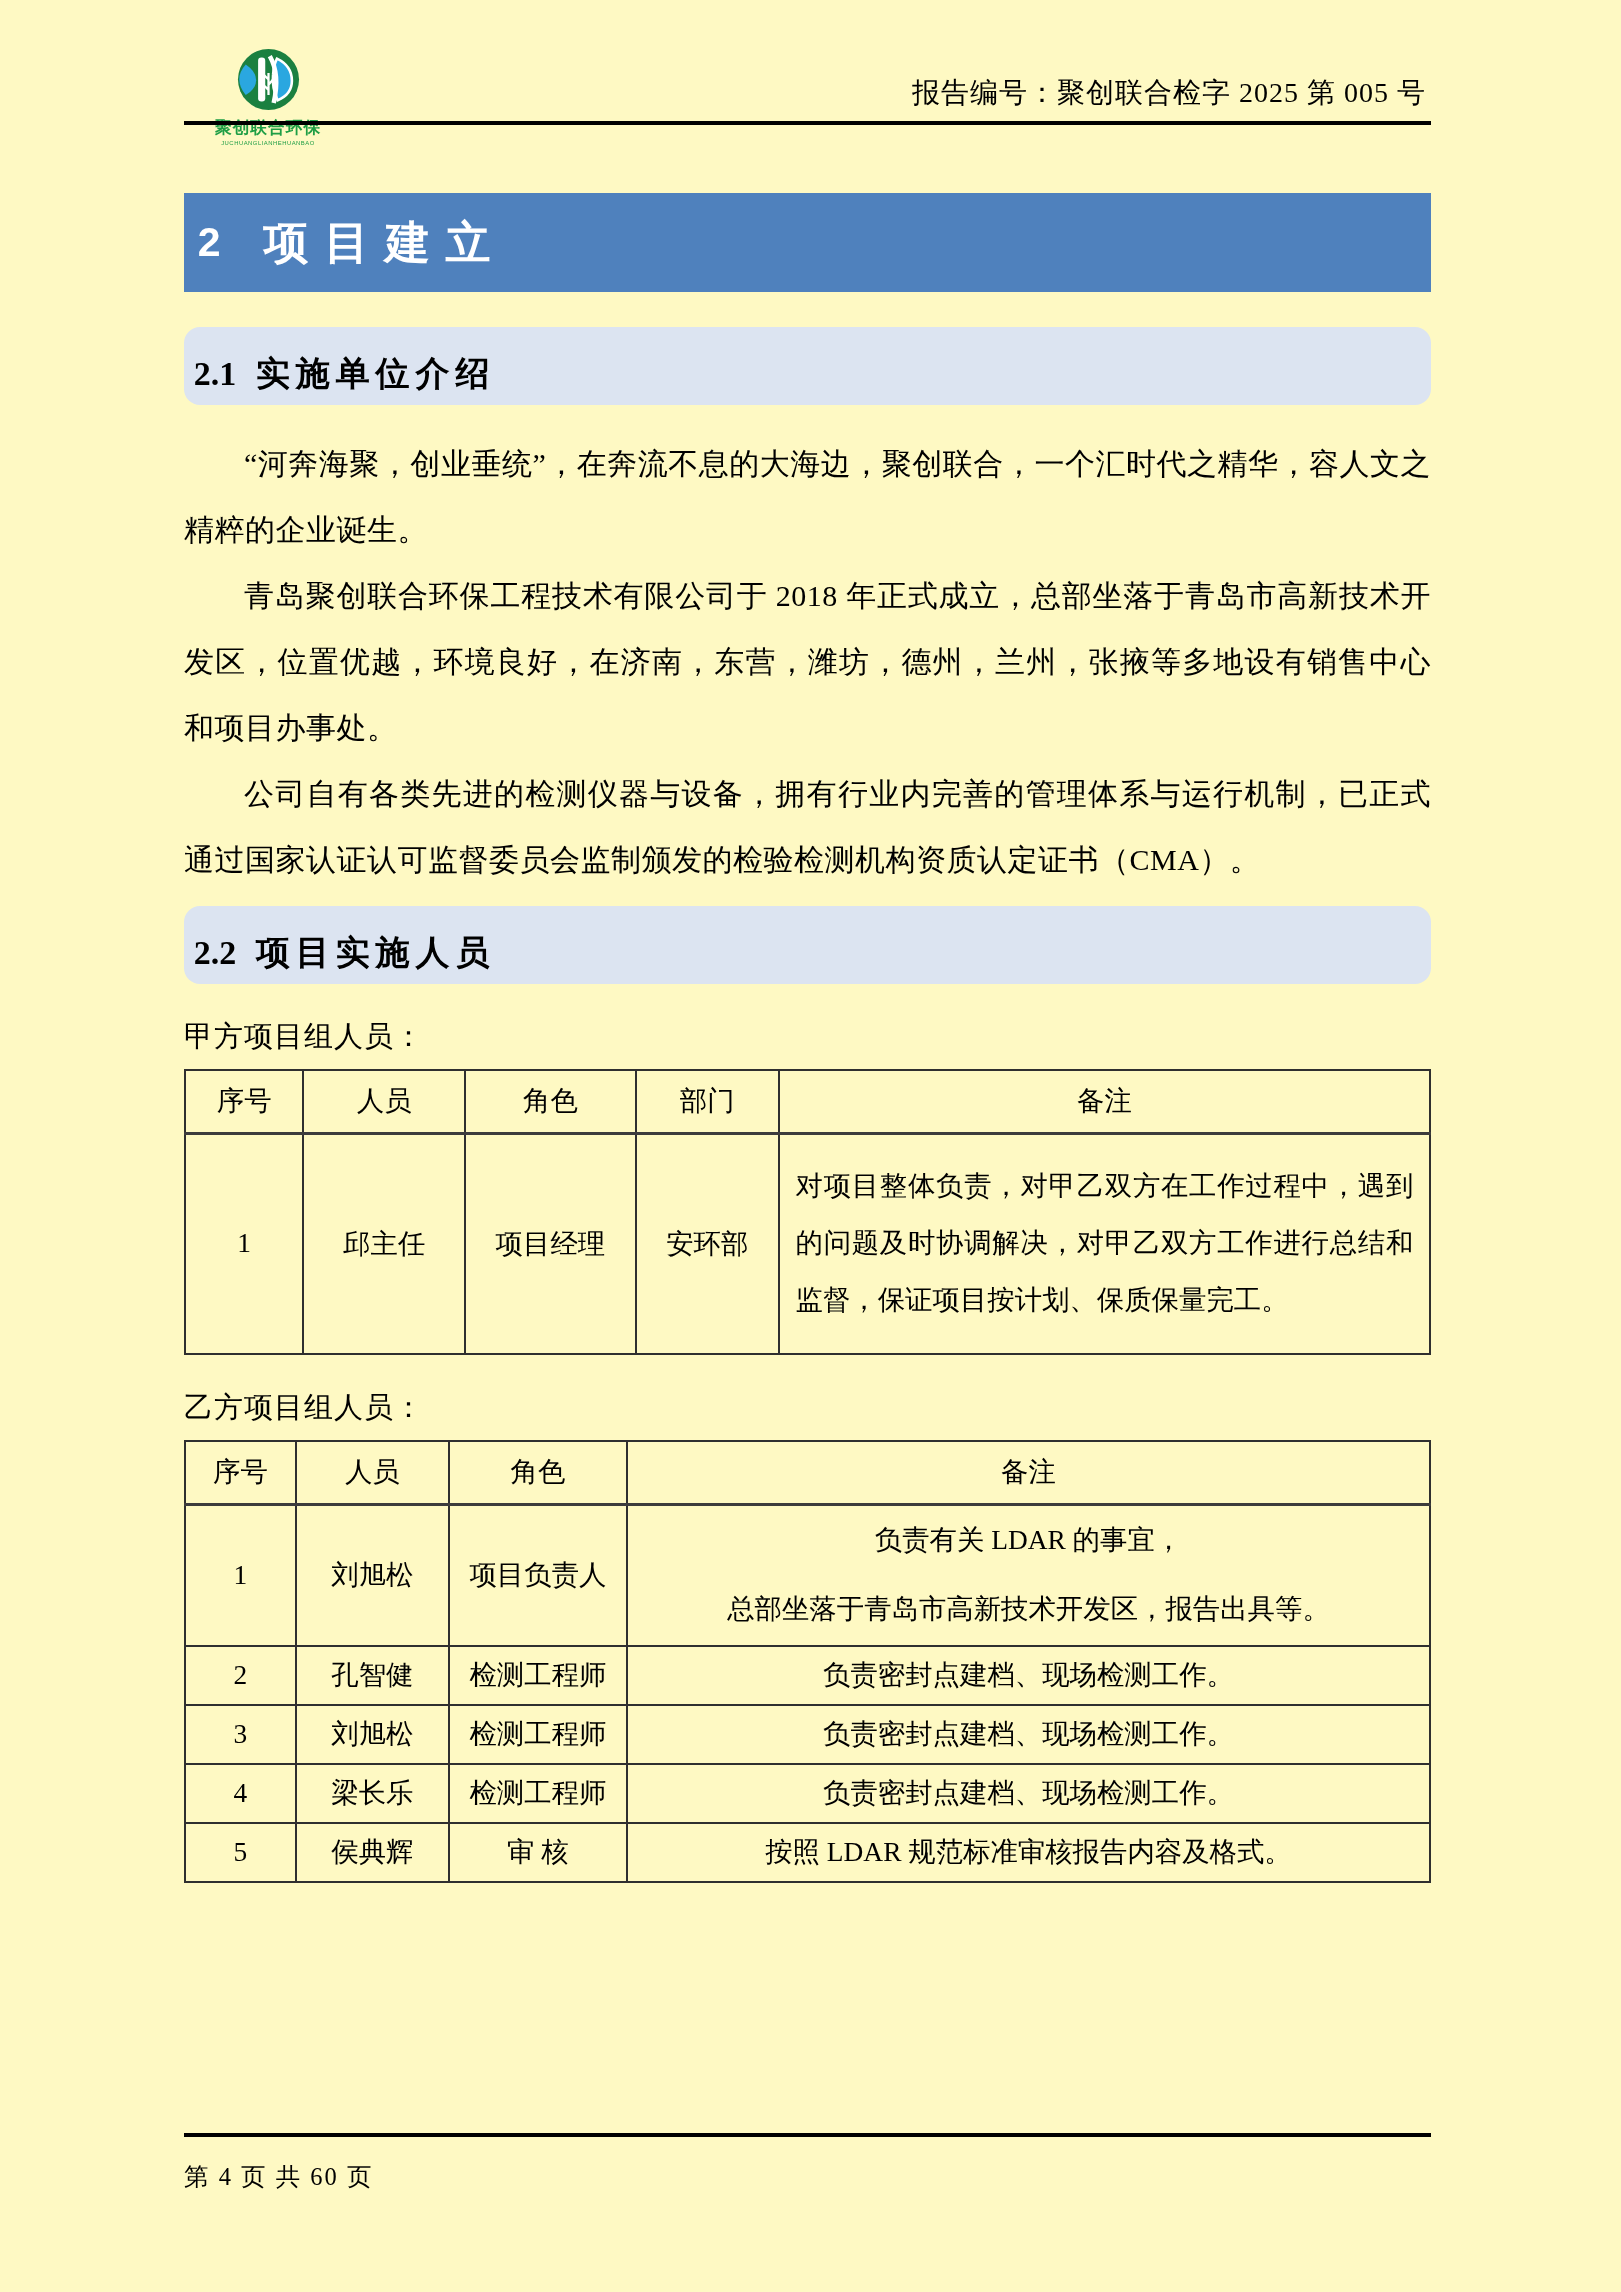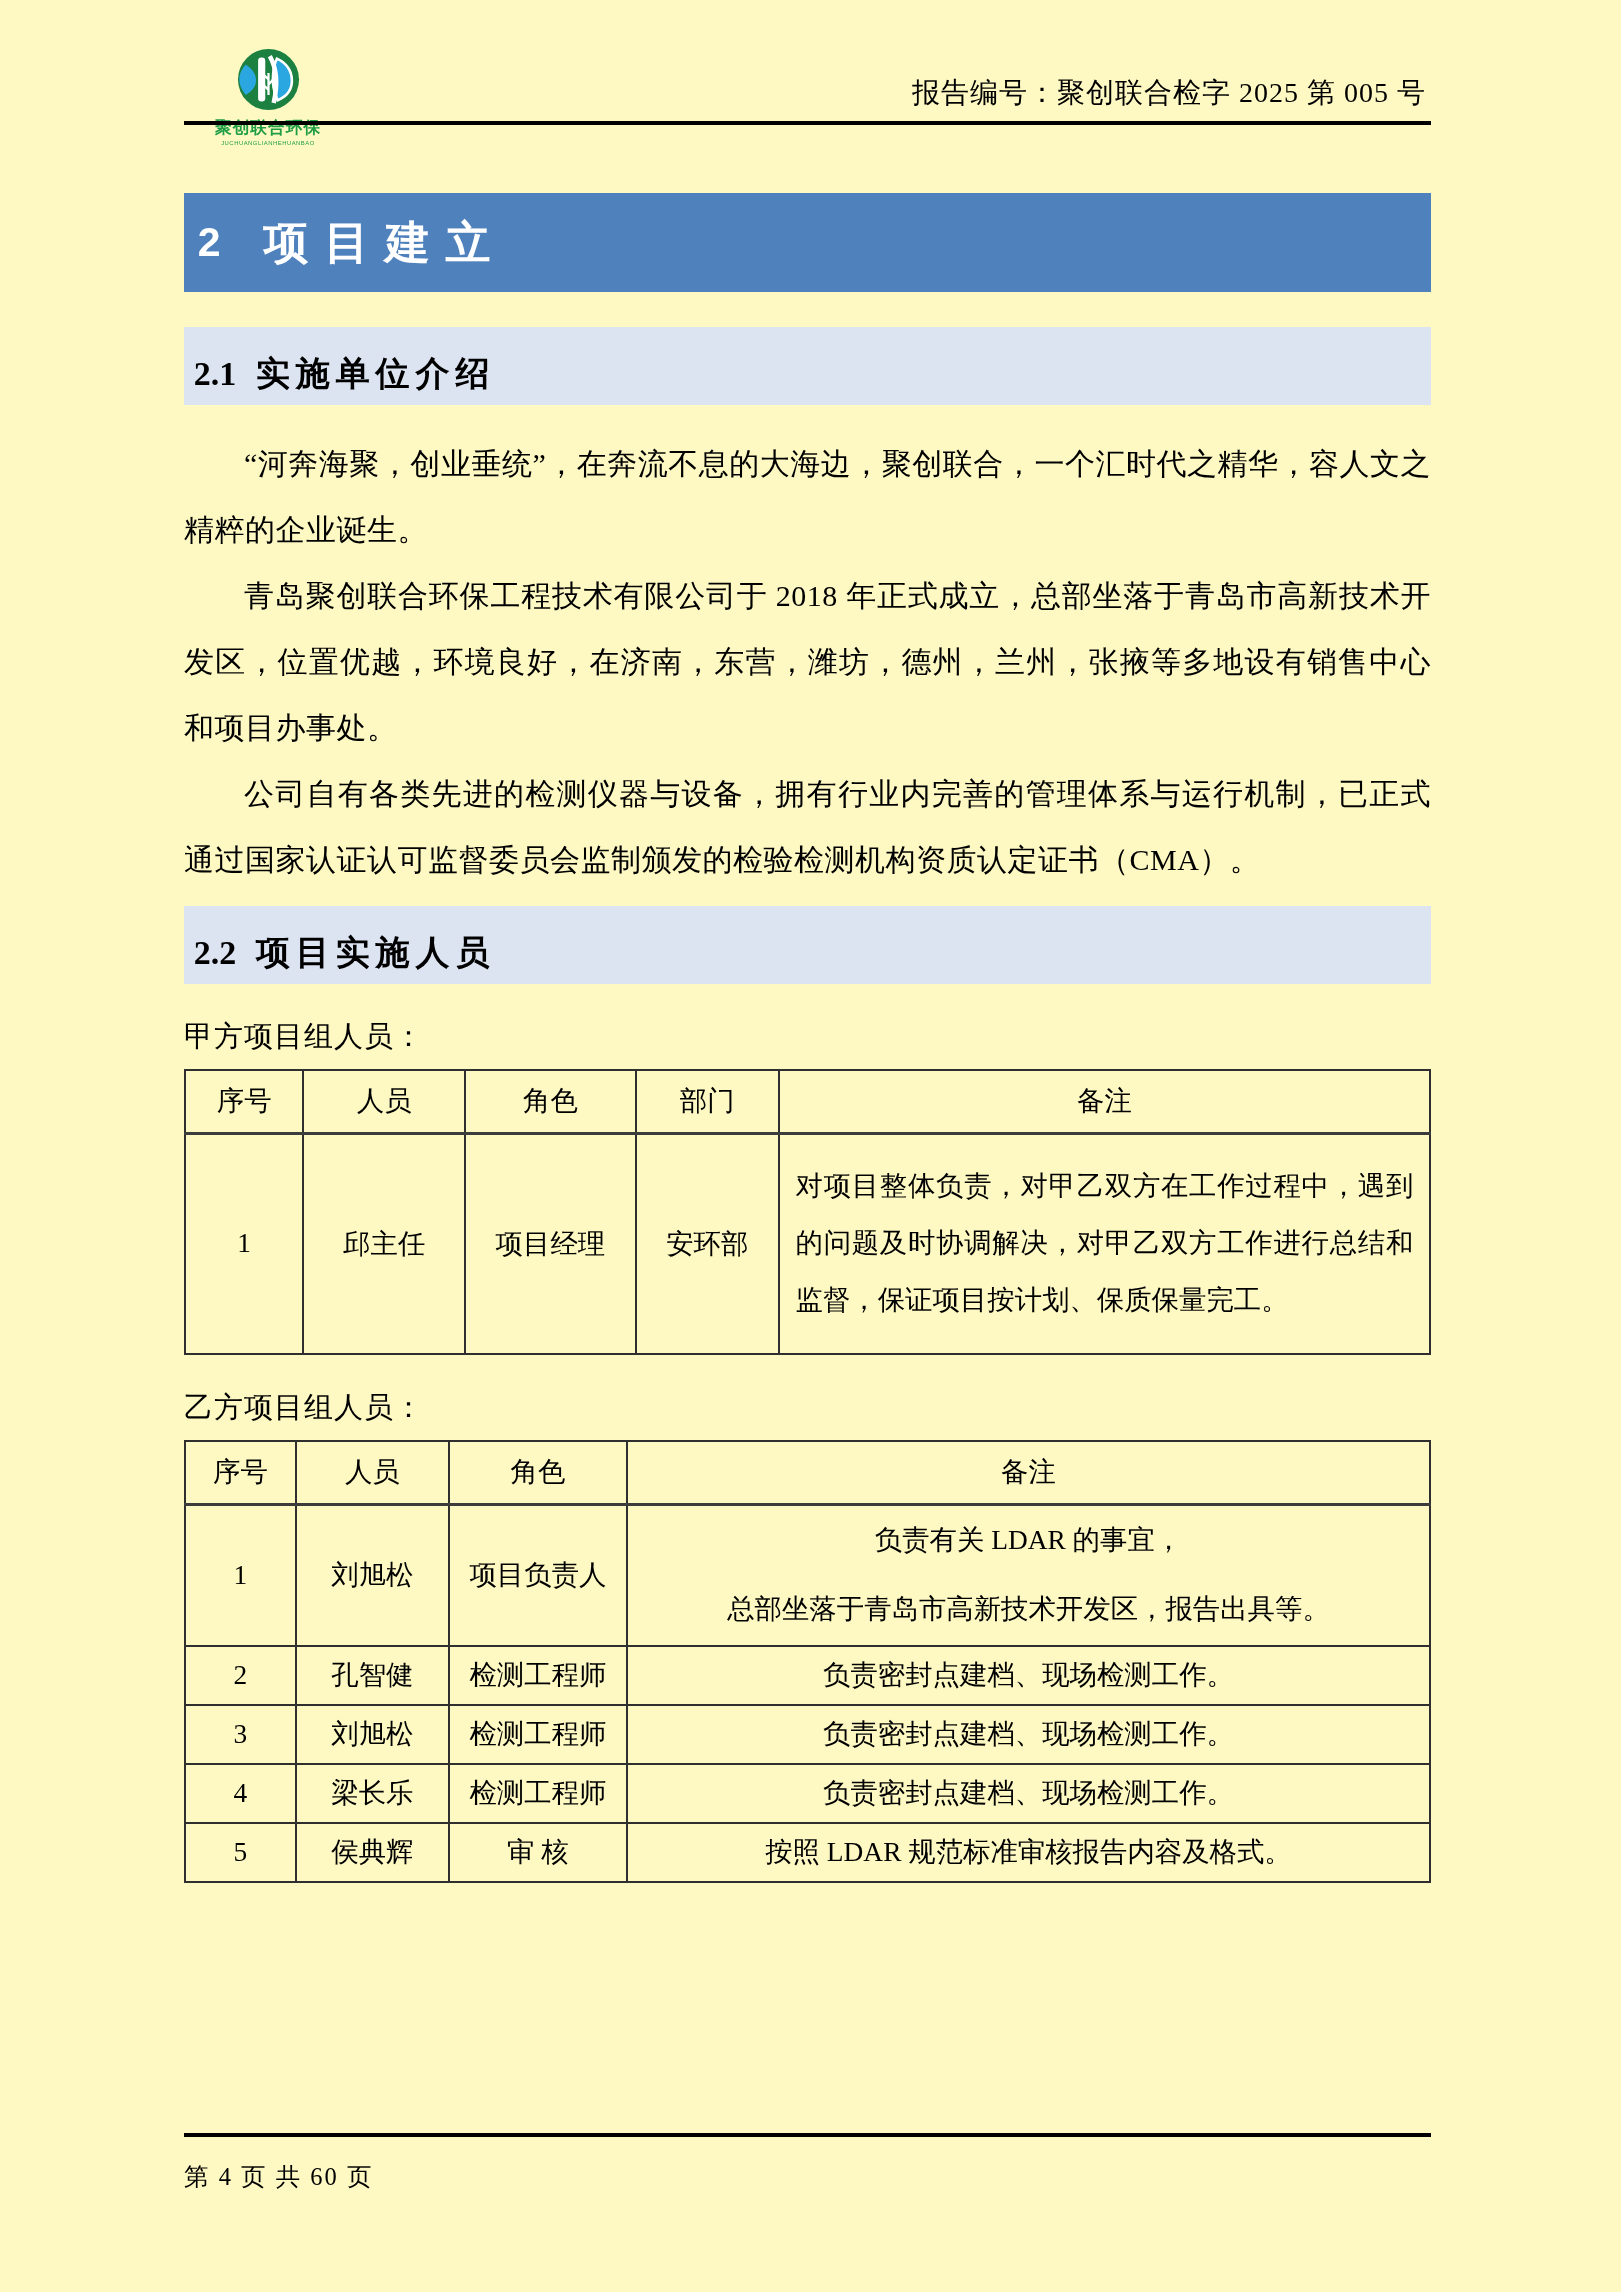--- a/index.html
+++ b/index.html
@@ -37,21 +37,21 @@
   .chapter-bar{
     height:99px;background:var(--accent-bar,#4F81BD);
     display:flex;align-items:center;
     font-family:"Liberation Sans","DejaVu Sans",sans-serif;color:#fff;
   }
   .ch-num{font-size:41px;font-weight:bold;margin-left:13.7px;}
   .ch-title{font-size:45px;font-weight:bold;letter-spacing:15.7px;margin-left:43px;}
   .band{
     margin-top:35px;height:78px;background:var(--section-band,#dce4f1);
     display:flex;align-items:flex-end;padding-left:9.8px;box-sizing:border-box;
-    font-weight:bold;font-size:34px;
+    font-weight:bold;font-size:34px;border-radius:16px;
   }
   .band-inner{padding-bottom:7.8px;}
   .band-title{letter-spacing:5.9px;margin-left:19.6px;}
   .band-22{margin-top:13.7px;}
   .body-text{margin-top:25.5px;}
   .body-p{
     margin:0;font-size:30px;line-height:66px;
     text-align:justify;text-indent:2em;letter-spacing:0.5px;
   }
   .table-label{margin-top:33px;font-size:29px;letter-spacing:1px;}

